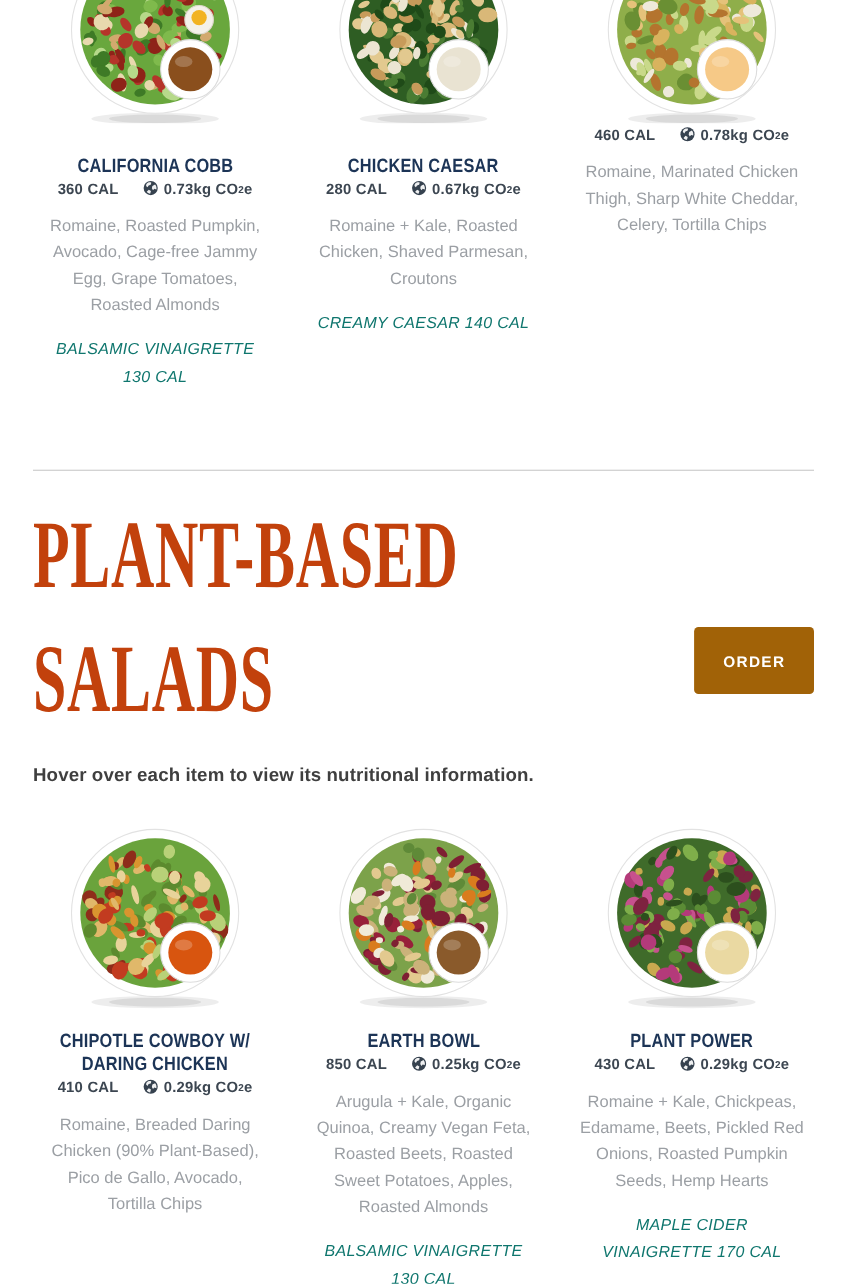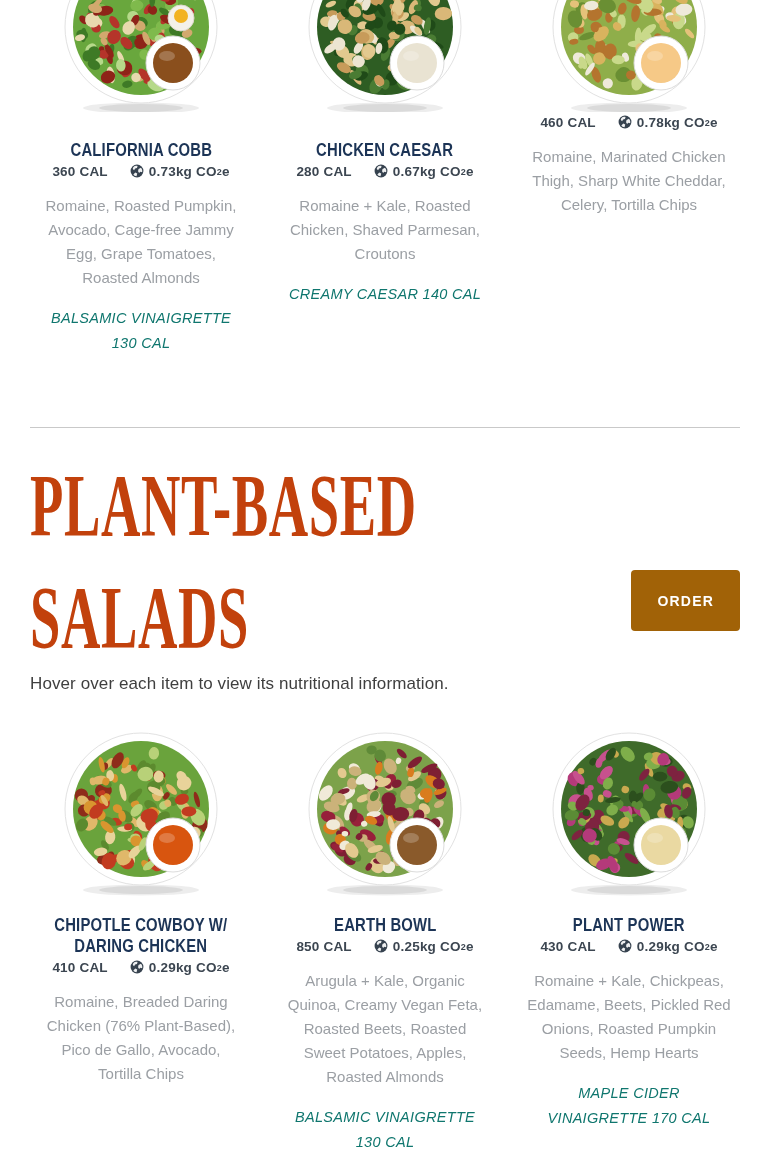--- a/index.html
+++ b/index.html
@@ -53,21 +53,21 @@
   .big-title { color:#c2410c; font-weight:700;font-family:Liberation Serif, serif; }
   .big-title .hline {
     display:inline-block; font-size:88px; line-height:112px; letter-spacing:1px;
     transform:scaleX(.62); transform-origin:left center; white-space:nowrap; display:block; width:max-content;
   }
   .order-btn {
     position:absolute; right:0; top:110px; background:#a16207; color:#fff; border:none;
     border-radius:4px; padding:0 26px; height:61px; font-family:inherit;
     font-size:14px; font-weight:700; letter-spacing:1.2px; cursor:pointer;margin-top:32px;
   }
-  .hover-note { margin-top:0; color:#3f3f3f; font-size:17px; font-weight:400; letter-spacing:.1px; }
+  .hover-note { margin-top:21px; color:#3f3f3f; font-size:17px; font-weight:700; letter-spacing:.1px; }
 
   .row-bot { margin-top:36px; }
 </style>
 </head>
 <body>
 
 <div class="container">
 
   <div class="row row-top">
 
@@ -670,21 +670,21 @@
         <span class="co2">
           <svg viewBox="0 0 24 24">
               <circle cx="12" cy="12" r="11" fill="currentColor"></circle>
               <path fill="#fff" opacity="0.92" d="M6 5c2-2.2 5-2.4 7-1.4l-1 3.2-3.2 1-1.8 3-2.2-2.2c0-1.6.3-2.6 1.2-3.6z M14.6 8.6l4.2-2.2c1.8 2 2.8 5 2 7.8l-3.2-1-2 2.2-1.8-3 .8-3.8z M9 14.4l3.4 2-1.2 4.4c-2.2-.2-4.2-1.2-5.4-3l3.2-3.4z"></path>
             </svg>
           <span>0.29kg CO</span>
             <sub>2</sub>
             <span>e</span>
         </span>
       </div>
-      <div class="ingredients">Romaine, Breaded Daring Chicken (76% Plant-Based), Pico de Gallo, Avocado, Tortilla Chips</div>
+      <div class="ingredients">Romaine, Breaded Daring Chicken (90% Plant-Based), Pico de Gallo, Avocado, Tortilla Chips</div>
     </div>
 
     <div class="card">
       <div class="img-wrap img-wrap-bot">
         <svg class="bowl" viewBox="0 0 164 168">
             <ellipse cx="82" cy="160" rx="58" ry="5.5" fill="rgba(0,0,0,0.07)"></ellipse>
             <ellipse cx="82" cy="160" rx="42" ry="4" fill="rgba(0,0,0,0.08)"></ellipse>
             <circle cx="82" cy="79" r="76" fill="#fff" stroke="#e2e2e2" stroke-width="1"></circle>
             <circle cx="82" cy="79" r="68" fill="#7ca24a"></circle>
             <ellipse cx="27.3" cy="98.2" rx="7.2" ry="6.2" fill="#d97c1e" transform="rotate(11 27.3 98.2)"></ellipse>

